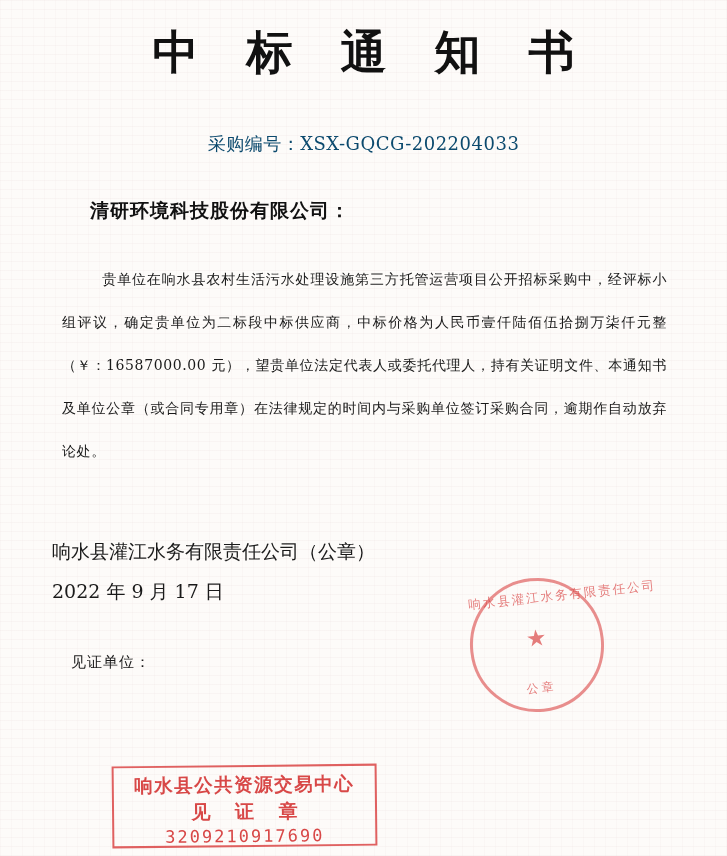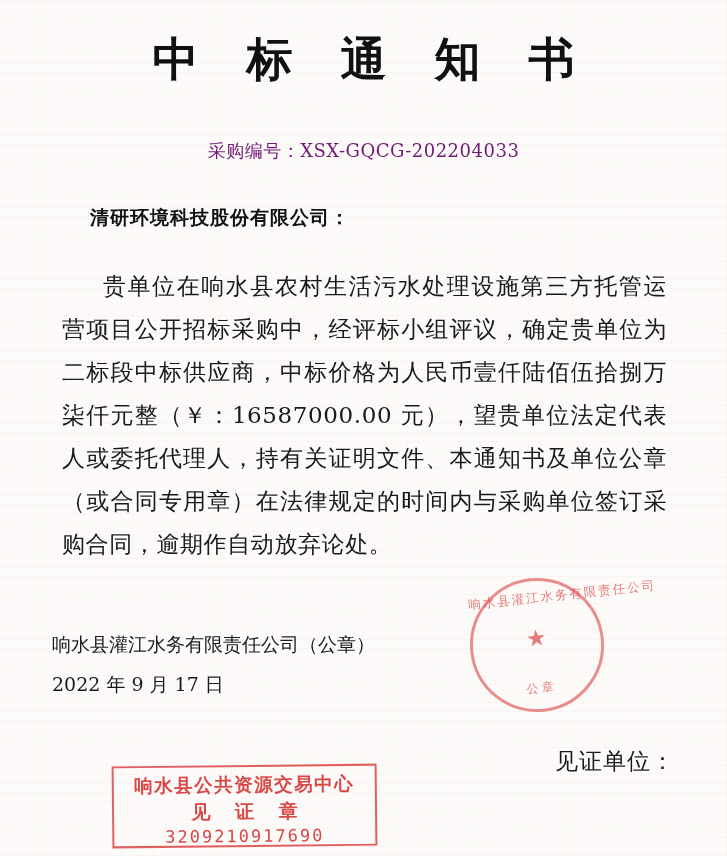--- a/index.html
+++ b/index.html
@@ -30,42 +30,42 @@
     height: 856px;
     box-sizing: border-box;
     padding: 0 52px;
   }
   .doc-title {
     text-align: center;
     font-size: 46px;
     font-weight: bold;
     letter-spacing: 16px;
     text-indent: 16px;
-    margin-top: 29px;
+    margin-top: 22px;
     font-family: "DejaVu Serif", "Liberation Serif", serif;
     color: #111;
   }
   .purchase-no {
     text-align: center;
     font-size: 18px;
     margin-top: 48px;
     letter-spacing: 0.5px;
-    color: #701a75;
+    color: #0c4a6e;
   }
   .addressee {
     margin-top: 42px;
     margin-left: 38px;
     font-size: 19px;
     font-weight: bold;
     letter-spacing: 1px;
     color: #111;
   }
   .body-text {
     margin-top: 34px;
-    font-size: 23px;
+    font-size: 14px;
     line-height: 43px;
     text-align: justify;
     text-justify: inter-ideograph;
     letter-spacing: 0.6px;
     padding: 0 8px 0 10px;
   }
   .body-text .indent {
     display: inline-block;
     width: 40px;
   }
@@ -74,23 +74,22 @@
     text-align: left;
     padding-right: 78px;
     font-size: 19px;
     line-height: 40px;
     position: relative;
     z-index: 3;
   }
   .witness-label {
     margin-top: 42px;
     margin-left: 19px;
-    font-size: 23px;
+    font-size: 15px;
     letter-spacing: 1px;
-    text-align: right;
   }
 
   
   .seal-round {
     position: absolute;
     left: 470px;
     top: 578px;
     width: 128px;
     height: 128px;
     border-radius: 50%;

